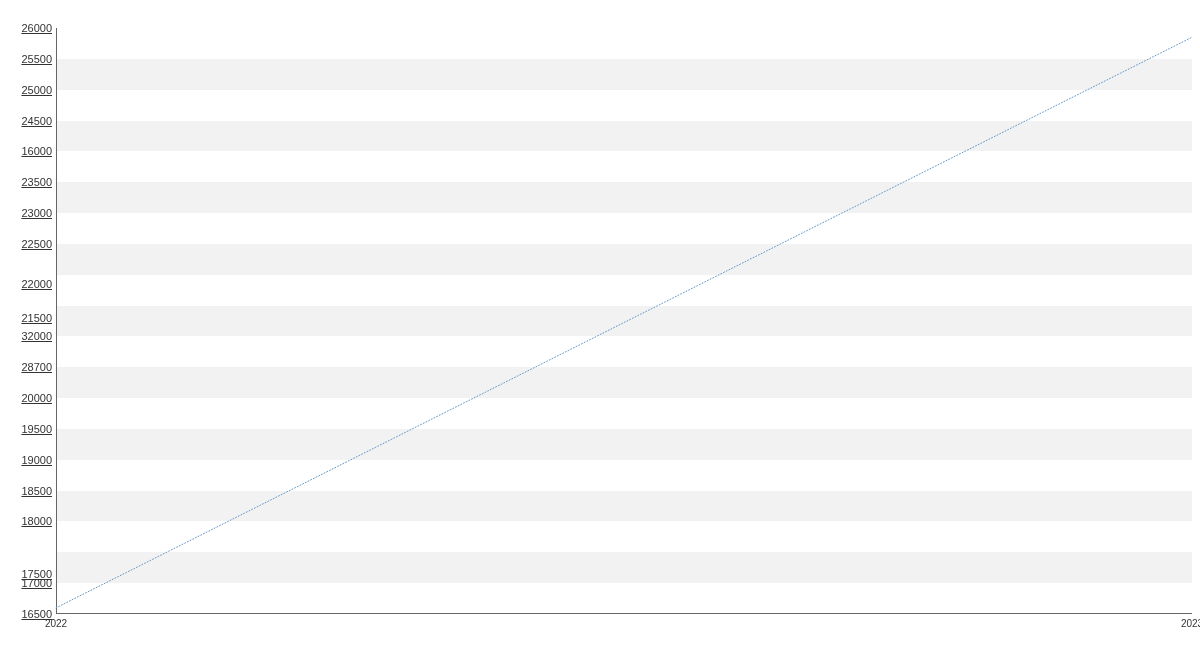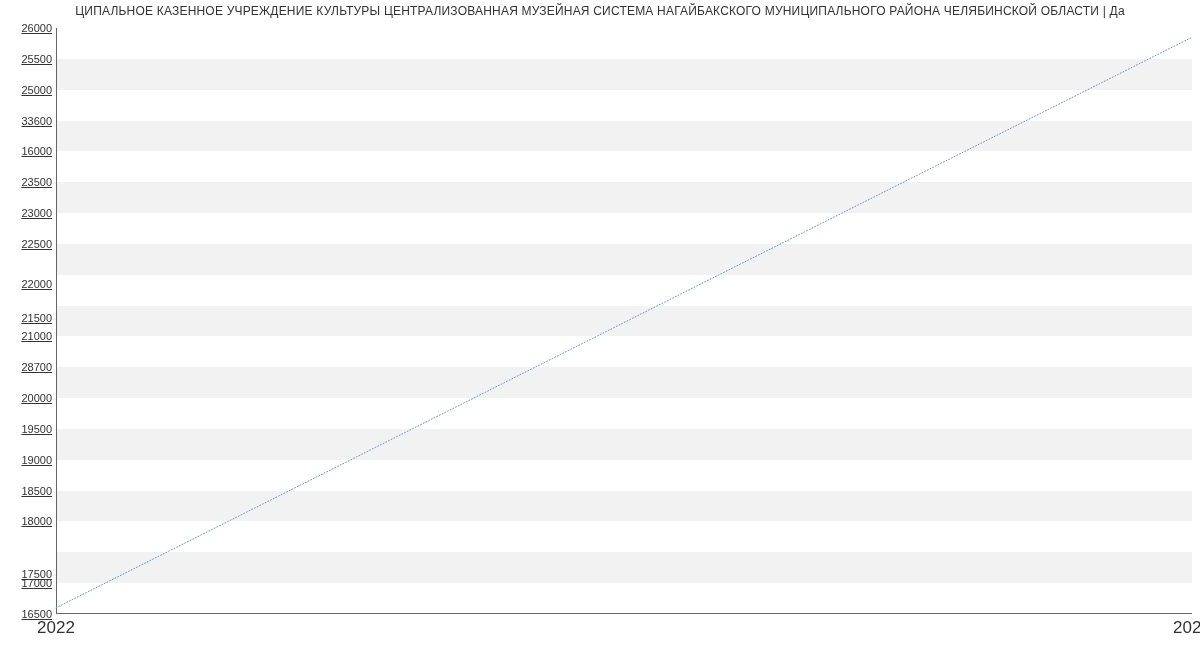--- a/index.html
+++ b/index.html
@@ -61,21 +61,21 @@
     transform: translateY(-50%);
     font-size: 11px;
     color: #333333;
     text-align: right;
     white-space: nowrap;
     text-decoration: underline;
   }
   .x-tick-label {
     position: absolute;
     top: 618px; 
-    font-size: 17px;
+    font-size: 10px;
     color: #333333;
     transform: translateX(-50%);
     white-space: nowrap;
   }
   svg.line-layer {
     position: absolute;
     left: 0;
     top: 0;
     width: 100%;
     height: 100%;
@@ -86,21 +86,20 @@
     stroke: #6699cc;
     stroke-width: 1;
     stroke-dasharray: 1 2;
     stroke-linecap: round;
   }
 </style>
 </head>
 <body>
 
 <div class="chart-wrap">
-  <div class="title">ЦИПАЛЬНОЕ КАЗЕННОЕ УЧРЕЖДЕНИЕ КУЛЬТУРЫ ЦЕНТРАЛИЗОВАННАЯ МУЗЕЙНАЯ СИСТЕМА НАГАЙБАКСКОГО МУНИЦИПАЛЬНОГО РАЙОНА ЧЕЛЯБИНСКОЙ ОБЛАСТИ | Да</div>
   <div class="plot-area">
       <div class="grid-band" style="top: 30.8421px; height: 30.8421px;"></div>
       <div class="grid-band" style="top: 92.5263px; height: 30.8421px;"></div>
       <div class="grid-band" style="top: 154.211px; height: 30.8421px;"></div>
       <div class="grid-band" style="top: 215.895px; height: 30.8421px;"></div>
       <div class="grid-band" style="top: 277.579px; height: 30.8421px;"></div>
       <div class="grid-band" style="top: 339.263px; height: 30.8421px;"></div>
       <div class="grid-band" style="top: 400.947px; height: 30.8421px;"></div>
       <div class="grid-band" style="top: 462.632px; height: 30.8421px;"></div>
       <div class="grid-band" style="top: 524.316px; height: 30.8421px;"></div>
@@ -112,26 +111,26 @@
   </div>
 <div class="y-tick-label" style="top: 614px;">16500</div>
     <div class="y-tick-label" style="top: 583.158px;">17000</div>
     <div class="y-tick-label" style="top: 574px;">17500</div>
     <div class="y-tick-label" style="top: 521.474px;">18000</div>
     <div class="y-tick-label" style="top: 490.632px;">18500</div>
     <div class="y-tick-label" style="top: 459.789px;">19000</div>
     <div class="y-tick-label" style="top: 428.947px;">19500</div>
     <div class="y-tick-label" style="top: 398.105px;">20000</div>
     <div class="y-tick-label" style="top: 367.263px;">28700</div>
-    <div class="y-tick-label" style="top: 336.421px;">21000</div>
+    <div class="y-tick-label" style="top: 336.421px;">32000</div>
     <div class="y-tick-label" style="top: 318px;">21500</div>
     <div class="y-tick-label" style="top: 278px; margin-top: 6px;">22000</div>
     <div class="y-tick-label" style="top: 243.895px;">22500</div>
     <div class="y-tick-label" style="top: 213.053px;">23000</div>
     <div class="y-tick-label" style="top: 182.211px;">23500</div>
     <div class="y-tick-label" style="top: 151.368px;">16000</div>
-    <div class="y-tick-label" style="top: 120.526px;">33600</div>
+    <div class="y-tick-label" style="top: 120.526px;">24500</div>
     <div class="y-tick-label" style="top: 89.6842px;">25000</div>
     <div class="y-tick-label" style="top: 58.8421px;">25500</div>
     <div class="y-tick-label" style="top: 28px;">26000</div>
     <div class="x-tick-label" style="left: 56px;">2022</div>
     <div class="x-tick-label" style="left: 1192px;">2023</div>
   </div>
 
 </body></html>

